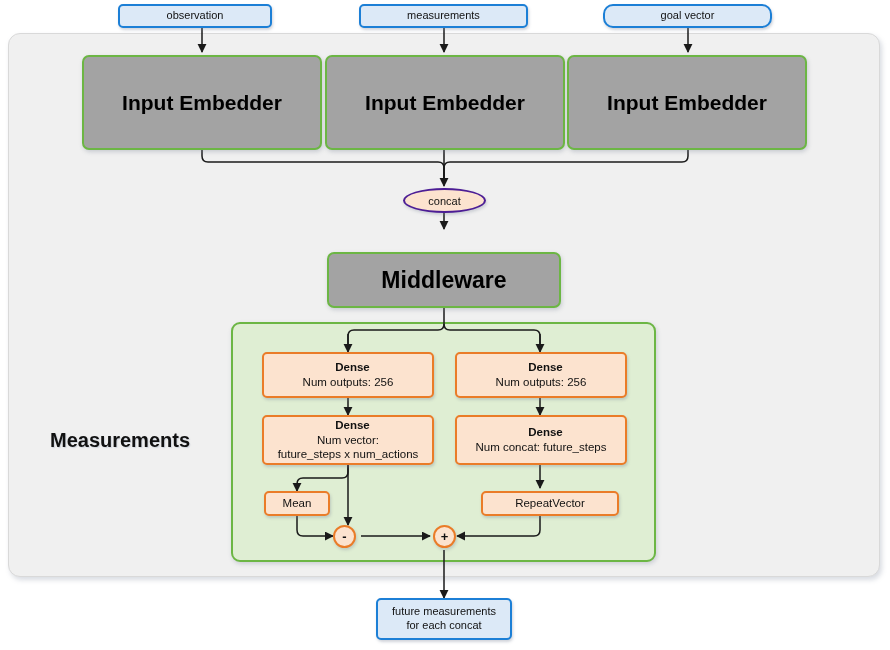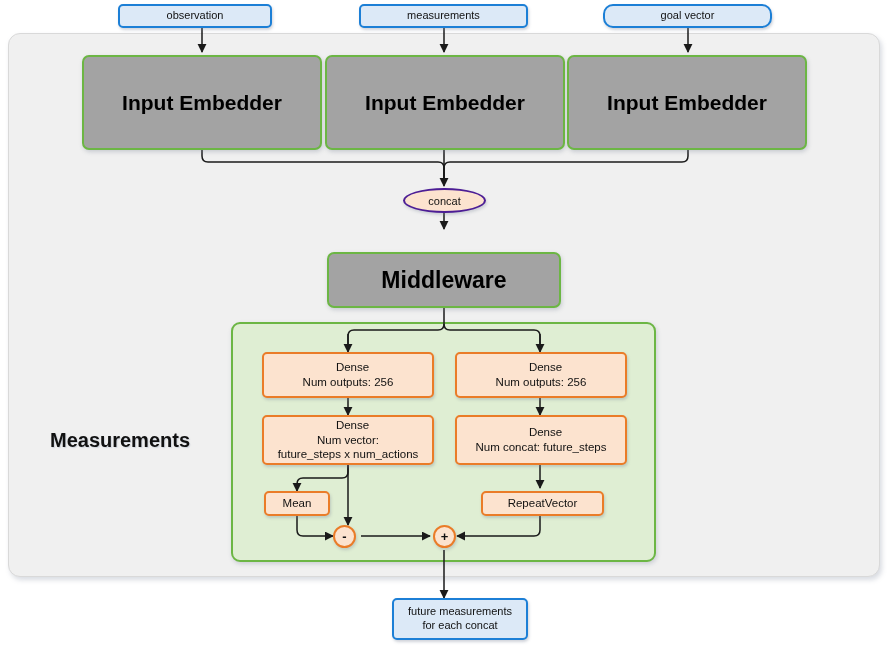--- a/index.html
+++ b/index.html
@@ -42,21 +42,21 @@
     box-shadow:1px 2px 4px rgba(120,130,150,.3);
   }
 
   
   .orange-box{
     background:#fce3cf;border:2px solid #ea7c28;border-radius:5px;
     color:#111;font-size:11.5px;line-height:1.3;
     box-shadow:1px 2px 3px rgba(120,130,150,.33);
     flex-direction:column;
   }
-  .orange-box b{font-weight:normal;padding-left:9px;}
+  .orange-box b{font-weight:bold;padding-left:9px;}
 
   .concat-ellipse{
     background:#fce3cf;border:2px solid #4c1d95;border-radius:50%;
     font-size:11px;color:#111;
     box-shadow:1px 2px 3px rgba(120,130,150,.3);
   }
 
   .op-circle{
     background:#fce3cf;border:2.5px solid #ea7c28;border-radius:50%;
     font-size:13px;color:#111;font-weight:bold;
@@ -182,26 +182,26 @@
   <div class="node orange-box" style="left:455px;top:352px;width:172px;height:46px;">
     <b>Dense</b>
     <span>Num outputs: 256</span>
   </div>
 
   <div class="node orange-box" style="left:455px;top:415px;width:172px;height:50px;">
     <b>Dense</b>
     <span>Num concat: future_steps</span>
   </div>
 
-  <div class="node orange-box" style="left:481px;top:491px;width:123px;height:25px;">
+  <div class="node orange-box" style="left:481px;top:491px;width:138px;height:25px;">
     <span>RepeatVector</span>
   </div>
 
   <div class="node op-circle" style="left:433px;top:525px;width:23px;height:23px;">
     <span>+</span>
   </div>
 
-  <div class="node io-box" style="left:376px;top:598px;width:136px;height:42px;flex-direction:column;margin-left:16px;">
+  <div class="node io-box" style="left:376px;top:598px;width:136px;height:42px;flex-direction:column;">
     <span>future measurements</span>
     <span>for each concat</span>
   </div>
 
 </div>
 
 </body></html>

